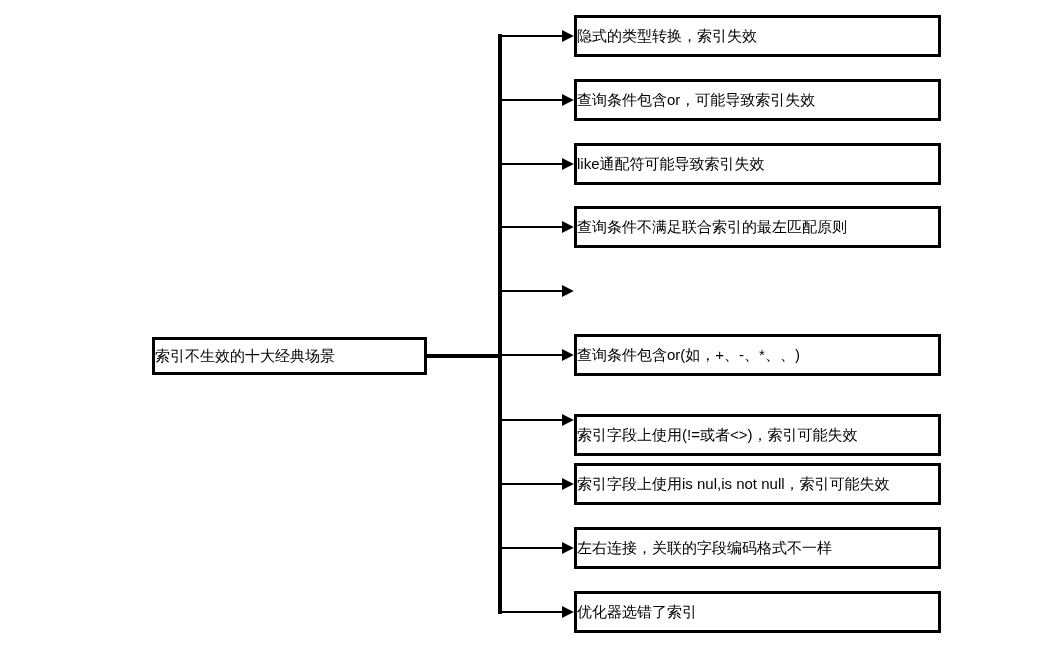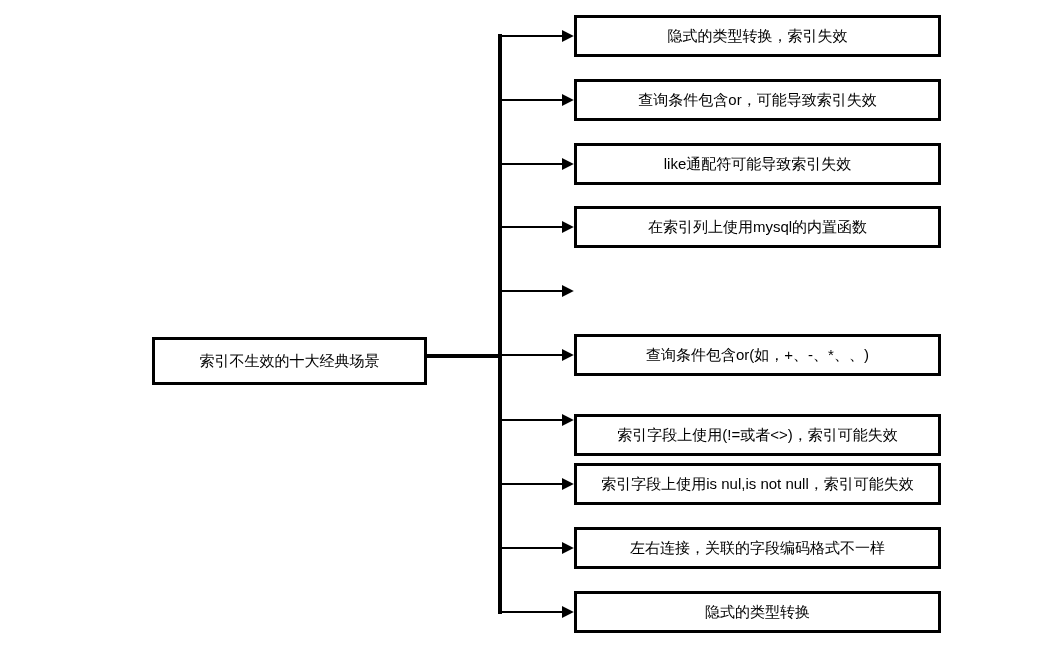--- a/index.html
+++ b/index.html
@@ -25,32 +25,31 @@
   .connectors line {
     stroke: #000000;
   }
   .node {
     position: absolute;
     box-sizing: border-box;
     border: 3px solid #000000;
     background: #ffffff;
     display: flex;
     align-items: center;
-    justify-content: center;
     text-align: center;
     color: #000000;
     font-size: 15px;
     line-height: 1.2;
     white-space: nowrap;
   }
   .node.root {
     left: 152px;
     top: 337px;
     width: 275px;
-    height: 48px;
+    height: 38px;
   }
   .node.branch {
     left: 574px;
     width: 367px;
     height: 42px;
   }
 </style>
 </head>
 <body>
 
@@ -86,31 +85,31 @@
   <div class="node branch" style="top:15px">
     <span>隐式的类型转换，索引失效</span>
   </div>
   <div class="node branch" style="top:143px">
     <span>like通配符可能导致索引失效</span>
   </div>
   <div class="node branch" style="top:79px">
     <span>查询条件包含or，可能导致索引失效</span>
   </div>
   <div class="node branch" style="top:206px">
-    <span>在索引列上使用mysql的内置函数</span>
+    <span>查询条件不满足联合索引的最左匹配原则</span>
   </div>
   <div class="node branch" style="top:334px">
     <span>查询条件包含or(如，+、-、*、、)</span>
   </div>
   <div class="node branch" style="top:414px">
     <span>索引字段上使用(!=或者&lt;&gt;)，索引可能失效</span>
   </div>
   <div class="node branch" style="top:527px">
     <span>左右连接，关联的字段编码格式不一样</span>
   </div>
   <div class="node branch" style="top:463px">
     <span>索引字段上使用is nul,is not null，索引可能失效</span>
   </div>
   <div class="node branch" style="top:591px">
-    <span>隐式的类型转换</span>
+    <span>优化器选错了索引</span>
   </div>
 
 </div>
 
 </body></html>

